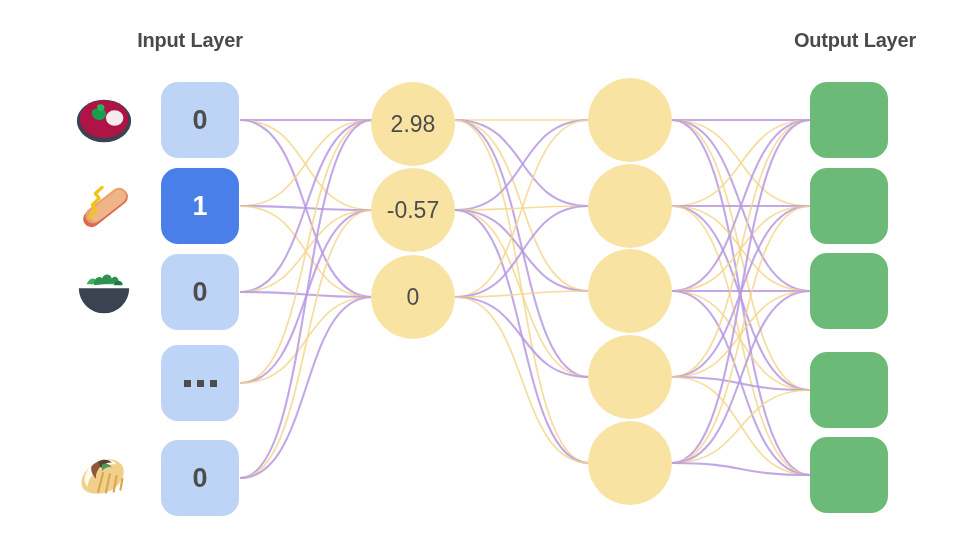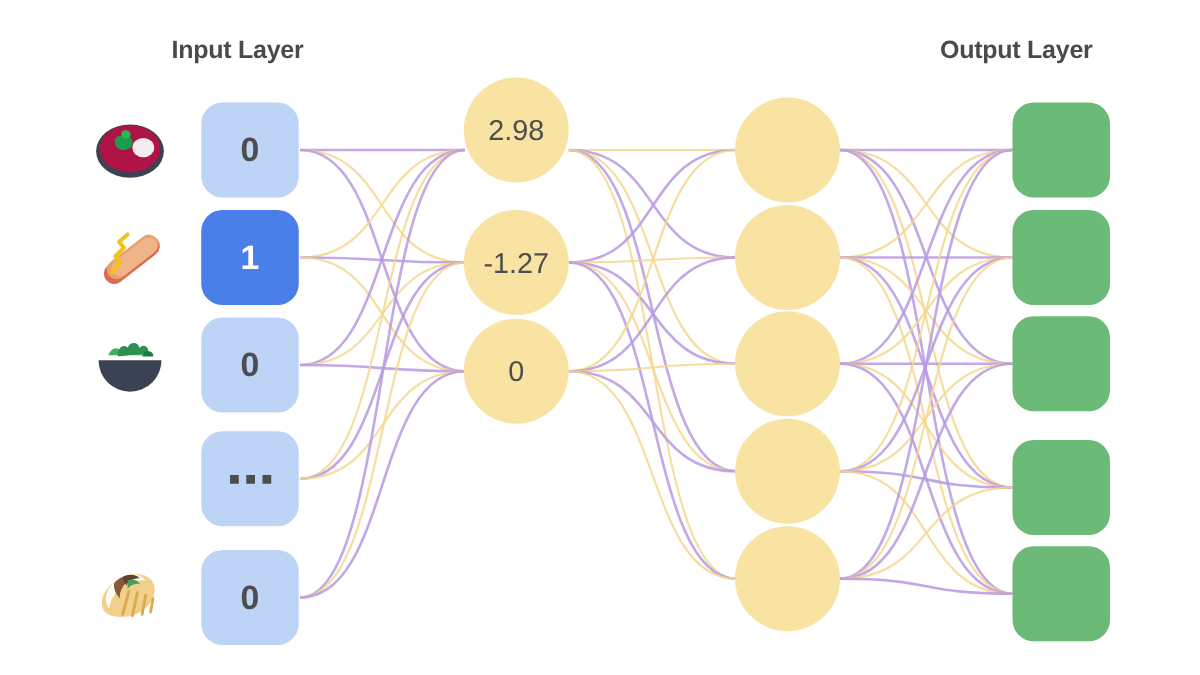--- a/index.html
+++ b/index.html
@@ -164,21 +164,21 @@
       <path d="M 672 377 C 747.9 377, 734.1 390, 810 390" stroke="#b79ae0" stroke-width="2.1" fill="none" opacity="0.85"></path>
       <path d="M 672 377 C 747.9 377, 734.1 475, 810 475" stroke="#f5d68c" stroke-width="1.7" fill="none" opacity="0.85"></path>
       <path d="M 672 463 C 747.9 463, 734.1 120, 810 120" stroke="#b79ae0" stroke-width="2.1" fill="none" opacity="0.85"></path>
       <path d="M 672 463 C 747.9 463, 734.1 206, 810 206" stroke="#f5d68c" stroke-width="1.7" fill="none" opacity="0.85"></path>
       <path d="M 672 463 C 747.9 463, 734.1 291, 810 291" stroke="#b79ae0" stroke-width="2.1" fill="none" opacity="0.85"></path>
       <path d="M 672 463 C 747.9 463, 734.1 390, 810 390" stroke="#f5d68c" stroke-width="1.7" fill="none" opacity="0.85"></path>
       <path d="M 672 463 C 747.9 463, 734.1 475, 810 475" stroke="#b79ae0" stroke-width="2.1" fill="none" opacity="0.85"></path>
     </svg>
 
   <div class="layer-title" style="left:190px">Input Layer</div>
-  <div class="layer-title" style="left:813px">Output Layer</div>
+  <div class="layer-title" style="left:855px">Output Layer</div>
 
   <div id="nodes-root">
       <div class="emoji" style="left: 104px; top: 120px;">
         <svg viewBox="0 0 64 64">
       <ellipse cx="32" cy="33" rx="28" ry="22" fill="#3b4252"></ellipse>
       <ellipse cx="32" cy="31" rx="25" ry="19.5" fill="#b01447"></ellipse>
       <path d="M20 22c6-4 13-2 14 3 1 4-3 7-7 7-5 0-9-4-7-10z" fill="#189e4e"></path>
       <path d="M25 17c4-3 9 0 7 4-2 3-8 2-7-4z" fill="#23b85c"></path>
       <ellipse cx="43" cy="30" rx="9" ry="8" fill="#f2eced"></ellipse>
     </svg>
@@ -226,25 +226,25 @@
         <path d="M31 27 L26 46"></path>
             <path d="M38 28 L34 47"></path>
         <path d="M45 30 L42 46"></path>
             <path d="M51 33 L49 44"></path>
       </g>
     </svg>
       </div>
       <div class="input-box off" style="left: 200px; top: 478px;">
         <span>0</span>
       </div>
-      <div class="circle-node" style="left: 413px; top: 104px; width: 84px; height: 84px; background: rgb(249, 227, 162);">
+      <div class="circle-node" style="left: 413px; top: 124px; width: 84px; height: 84px; background: rgb(249, 227, 162);">
         <span>2.98</span>
       </div>
       <div class="circle-node" style="left: 413px; top: 210px; width: 84px; height: 84px; background: rgb(249, 227, 162);">
-        <span>-1.27</span>
+        <span>-0.57</span>
       </div>
       <div class="circle-node" style="left: 413px; top: 297px; width: 84px; height: 84px; background: rgb(249, 227, 162);">
         <span>0</span>
       </div>
       <div class="circle-node" style="left: 630px; top: 120px; width: 84px; height: 84px; background: rgb(249, 227, 162);"></div>
       <div class="circle-node" style="left: 630px; top: 206px; width: 84px; height: 84px; background: rgb(249, 227, 162);"></div>
       <div class="circle-node" style="left: 630px; top: 291px; width: 84px; height: 84px; background: rgb(249, 227, 162);"></div>
       <div class="circle-node" style="left: 630px; top: 377px; width: 84px; height: 84px; background: rgb(249, 227, 162);"></div>
       <div class="circle-node" style="left: 630px; top: 463px; width: 84px; height: 84px; background: rgb(249, 227, 162);"></div>
       <div class="output-box" style="left: 849px; top: 120px; background: rgb(108, 186, 119);"></div>

